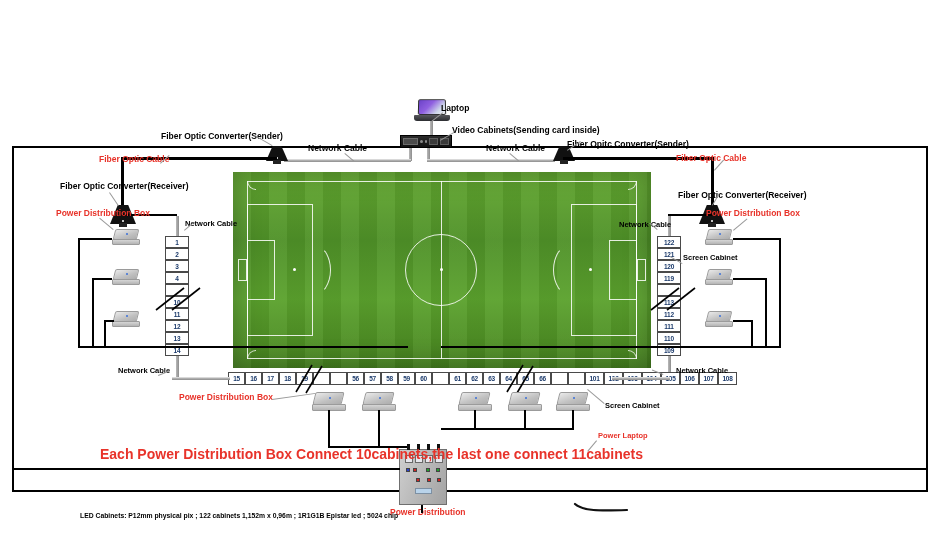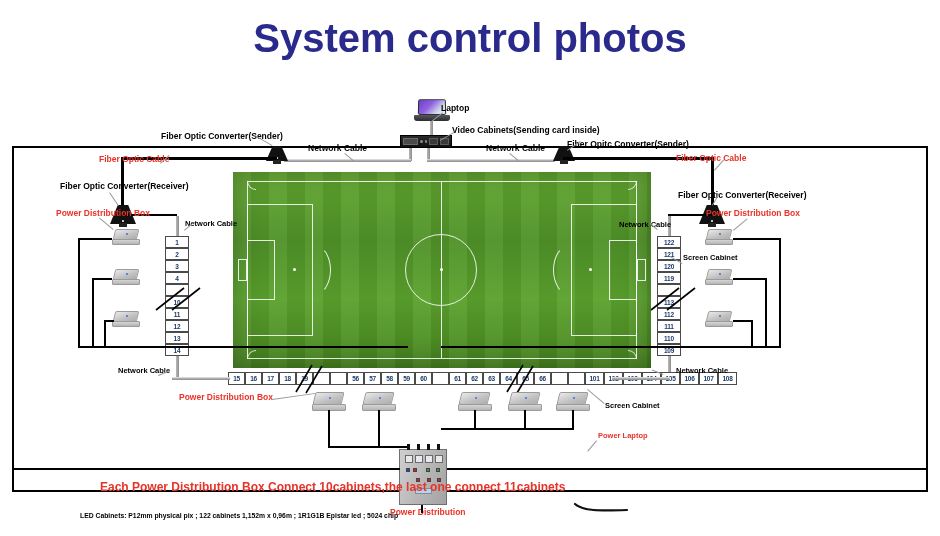--- a/index.html
+++ b/index.html
@@ -97,21 +97,20 @@
   .wv{position:absolute;background:#000;width:2px;}
   .net{position:absolute;background:linear-gradient(180deg,#b9b9b9,#8d8d8d);height:3px;border-top:1px solid #d9d9d9;box-sizing:border-box;}
   .netv{position:absolute;background:linear-gradient(90deg,#b9b9b9,#8d8d8d);width:3px;}
   .frame{position:absolute;border:2px solid #000;box-sizing:border-box;}
 </style>
 </head>
 <body>
 
 <div id="stage">
 
-  <div class="title">System control photos</div>
 
   <div class="frame" style="left:12px;top:146px;width:916px;height:346px;border-width:2px;"></div>
 
   <div class="field">
     <div class="fl" style="left:14px;top:9px;width:390px;height:178px;"></div>
     <div class="fl" style="left:208px;top:9px;width:0;height:178px;border-width:0 0 0 1.4px;"></div>
     <div class="fcirc" style="left:172px;top:62px;width:72px;height:72px;"></div>
     <div class="fdot" style="left:207px;top:96px;"></div>
     <div class="fl" style="left:14px;top:32px;width:66px;height:132px;"></div>
     <div class="fl" style="left:14px;top:68px;width:28px;height:60px;"></div>
@@ -412,16 +411,16 @@
   </div>
   <div class="lbl red" style="left:390px;top:507px;">Power Distribution</div>
 
   <div class="wt" style="left:12px;top:468px;width:388px;"></div>
   <div class="wt" style="left:447px;top:468px;width:481px;"></div>
   <div class="wv" style="left:421px;top:505px;height:8px;"></div>
 
   <div class="lbl red sm" style="left:598px;top:431px;">Power Laptop</div>
   <div class="leader" style="left:597px;top:441px;width:14px;transform:rotate(130deg);"></div>
 
-  <div class="lbl red" style="left:100px;top:480px;font-size:12px;">Each Power Distribution Box Connect 10cabinets,the last one connect 11cabinets</div>
+  <div class="lbl red" style="left:100px;top:446px;font-size:14px;">Each Power Distribution Box Connect 10cabinets,the last one connect 11cabinets</div>
   <div class="lbl xs" style="left:80px;top:512px;">LED Cabinets: P12mm physical pix ; 122 cabinets 1,152m x 0,96m ; 1R1G1B Epistar led ; 5024 chip</div>
 
 </div>
 
 </body></html>

